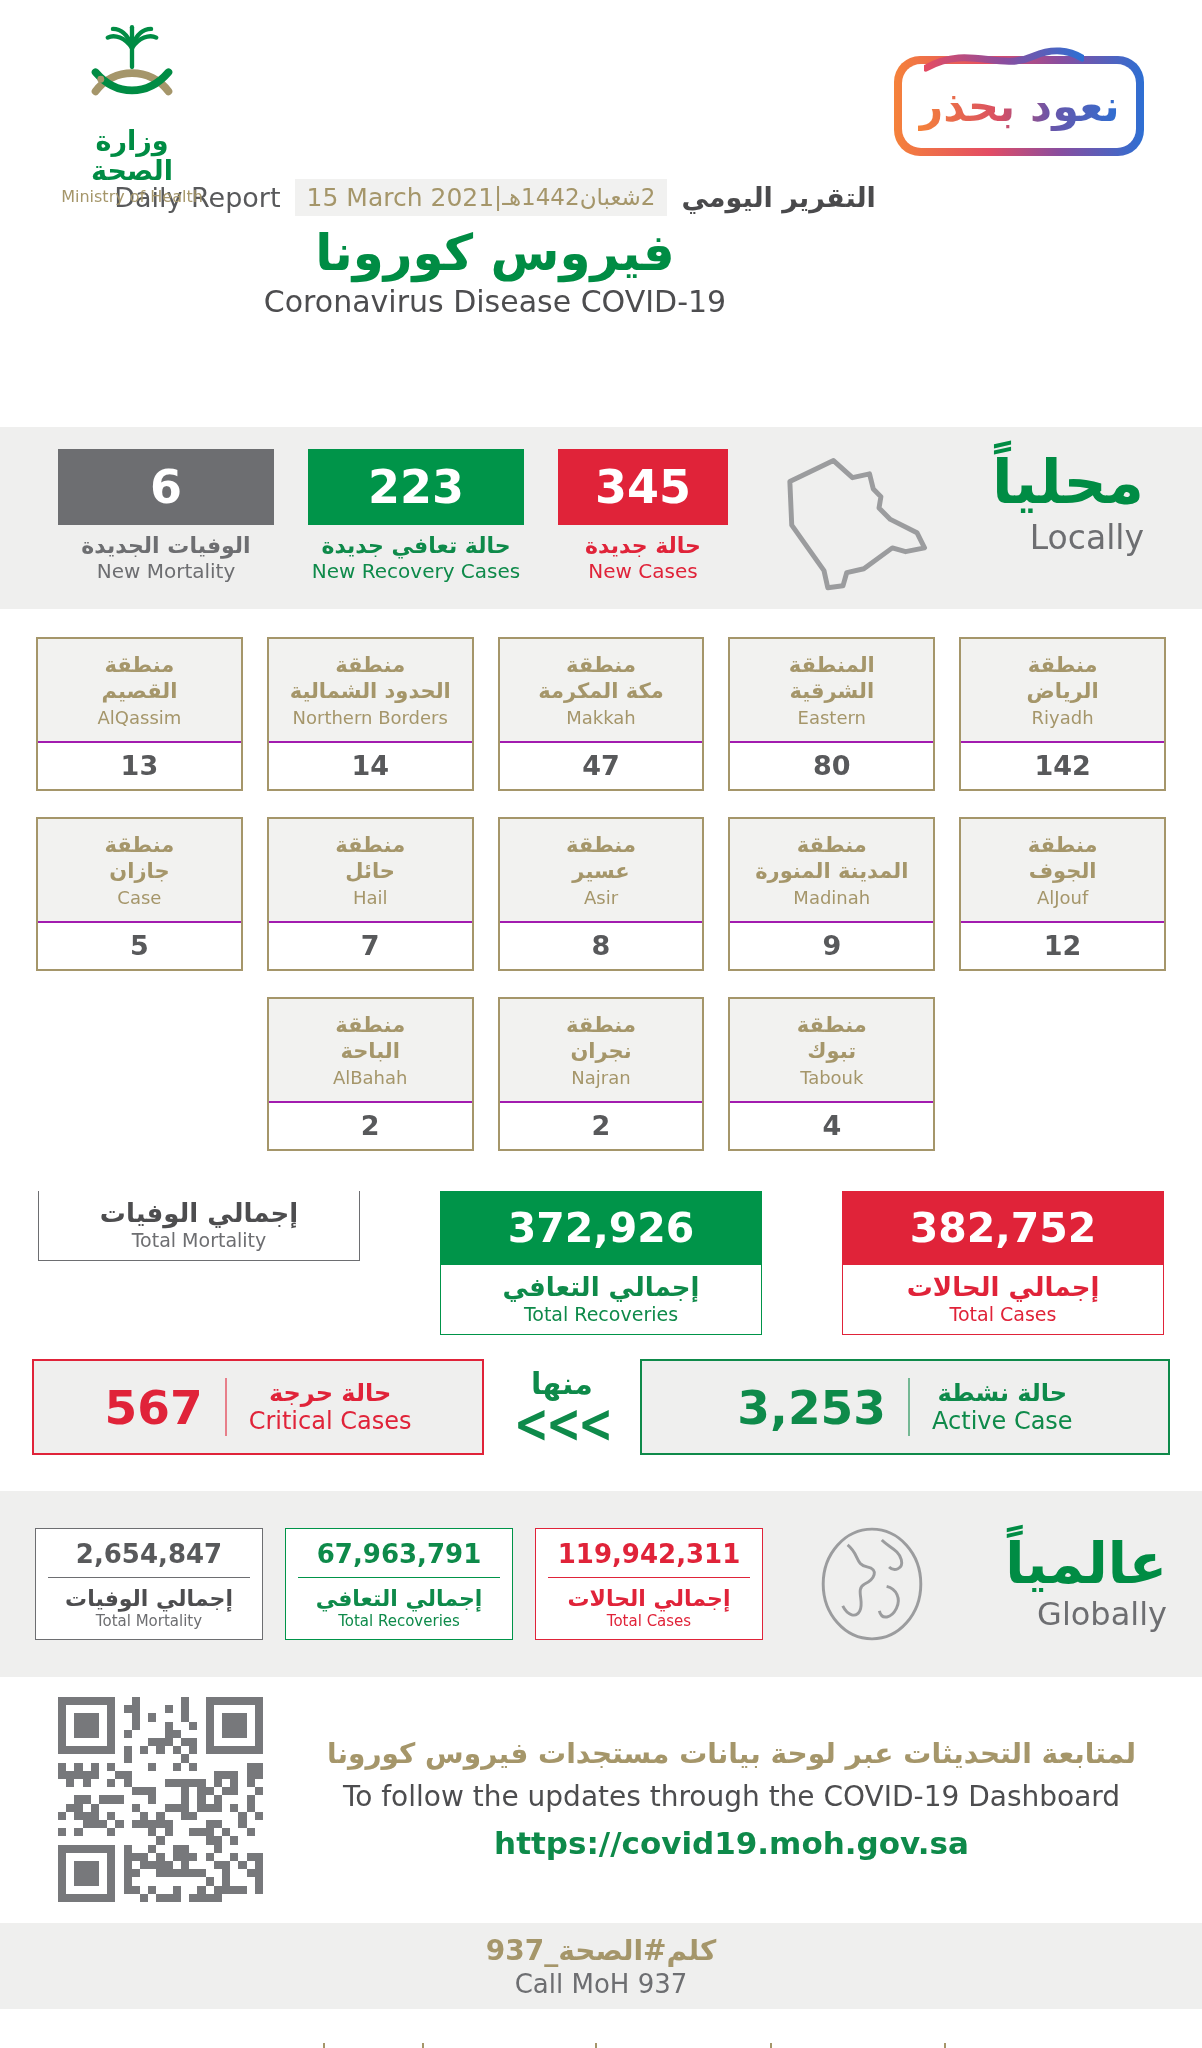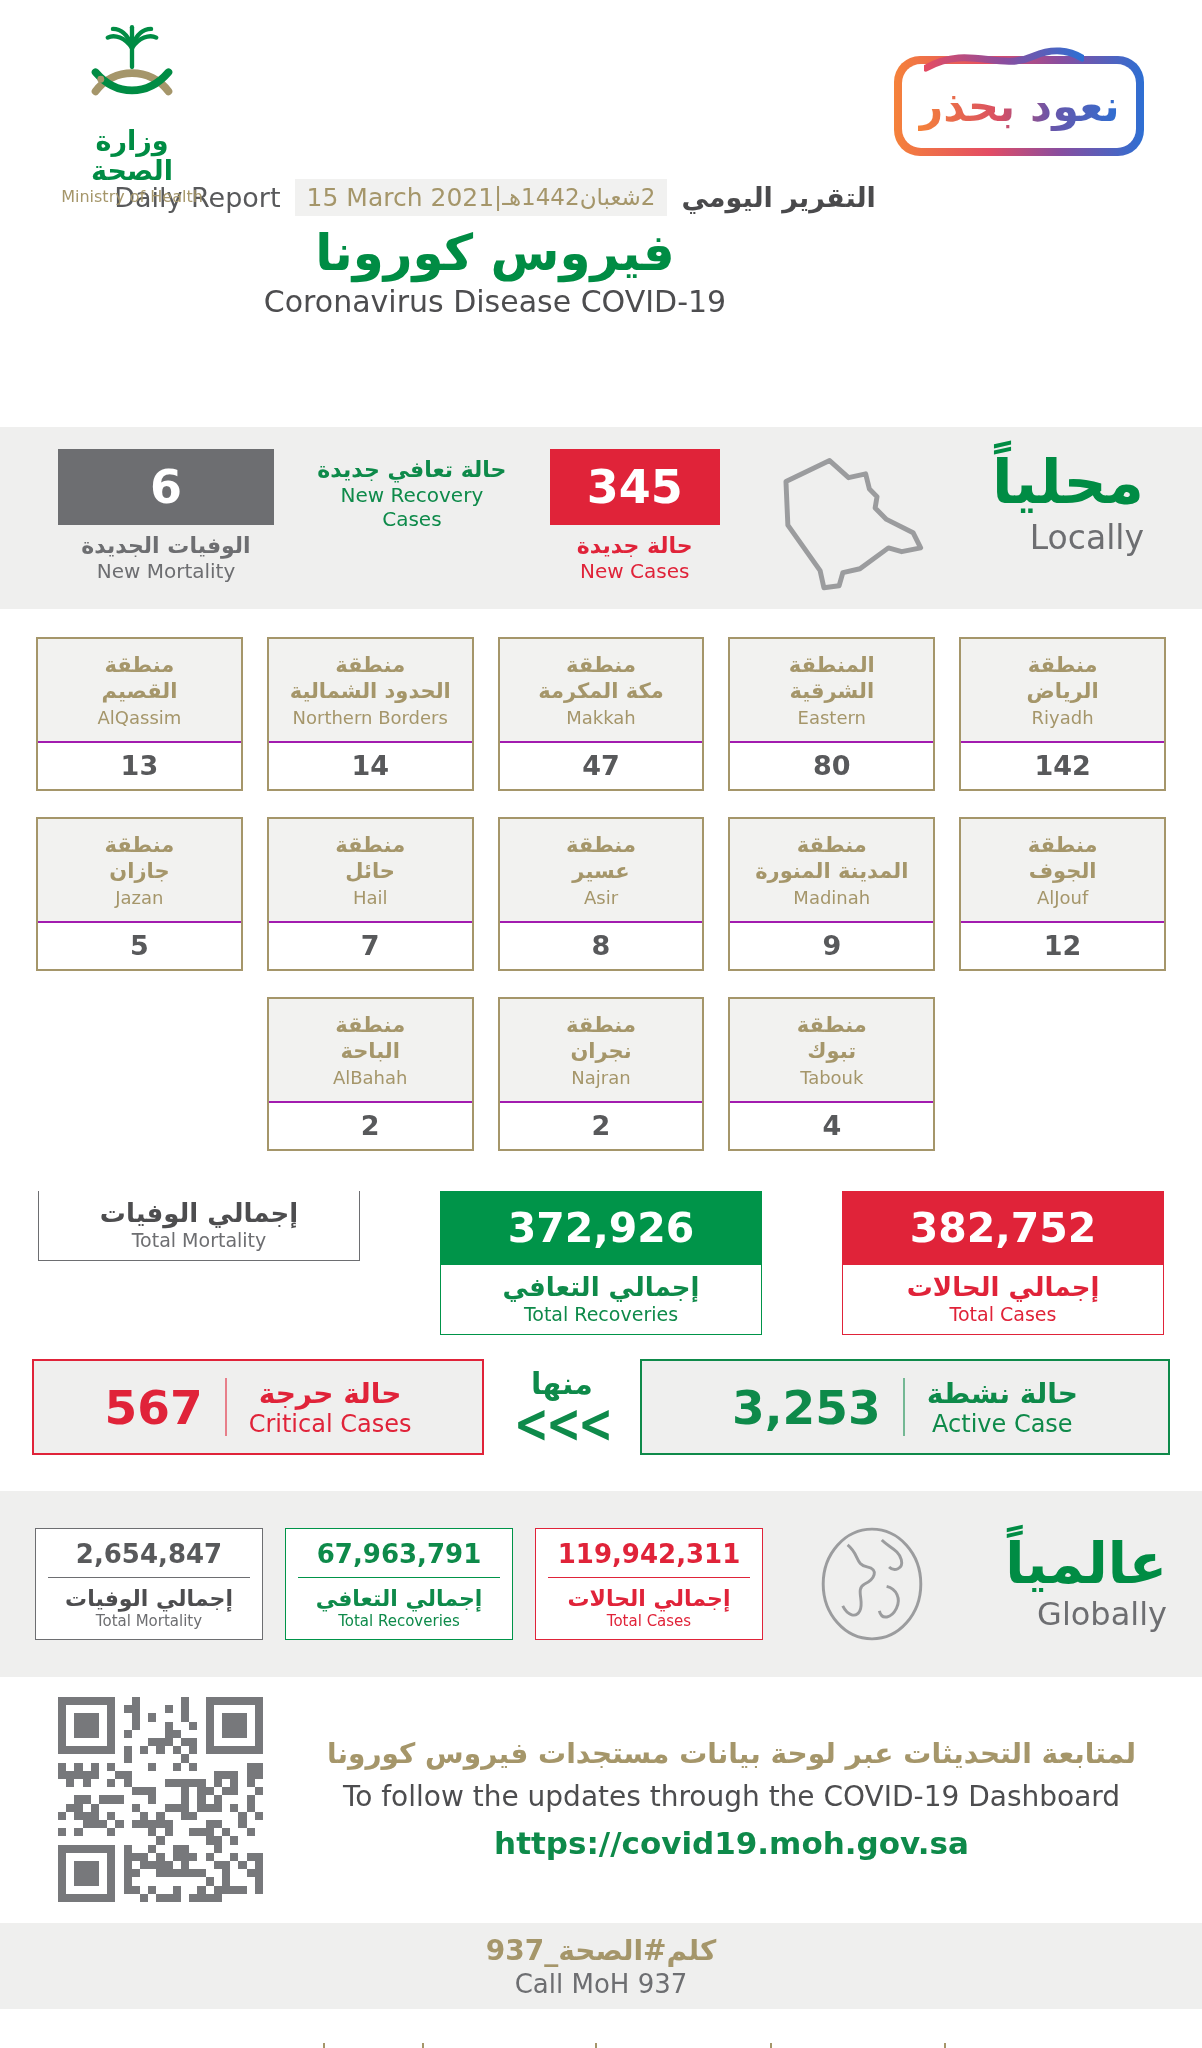--- a/index.html
+++ b/index.html
@@ -67,21 +67,21 @@
   .total-ar{ font-size:26px; font-weight:bold; direction:rtl; }
   .total-en{ font-size:19px; margin-top:1px; }
   
   .breakdown{ display:flex; align-items:center; margin:24px 32px 0 32px; }
   .pill-box{ height:96px; background:#EFEFEE; display:flex; align-items:center; justify-content:center; gap:22px; }
   .critical-box{ width:452px; border:2px solid #E02339; color:#E02339; }
   .active-box{ width:530px; border:2px solid #0E8A4A; color:#0E8A4A; }
   .pill-value{ font-size:47px; font-weight:bold; }
   .pill-divider{ width:2px; height:58px; opacity:.55; background:currentColor; }
   .pill-labels{ text-align:center; }
-  .pill-ar{ font-size:28px; font-weight:bold; direction:rtl; }
+  .pill-ar{ font-size:24px; font-weight:bold; direction:rtl; }
   .pill-en{ font-size:24px; }
   .ofwhich{ flex:1; text-align:center; color:#0E8A4A; }
   .ofwhich-ar{ font-size:30px; font-weight:bold; direction:rtl; }
   .chevrons{ font-size:42px; font-weight:bold; letter-spacing:-3px; transform:scaleY(1.25);
     display:inline-block; margin-top:-2px; }
   
   .globally-band{ margin-top:36px; height:186px; display:flex; align-items:center;
     padding:0 35px; gap:22px; }
   .global-card{ width:228px; background:#fff; text-align:center; padding:10px 6px 9px; border:1.5px solid; }
   .global-value{ font-size:26px; font-weight:bold; }
@@ -174,20 +174,21 @@
     <div class="main-title-en">Coronavirus Disease COVID-19</div>
   </div>
 
   <div class="band locally-band">
     <div class="stat">
       <div class="stat-box" style="width:216px;background:#6D6E71;">6</div>
       <div class="stat-ar" style="color:#6D6E71;">الوفيات الجديدة</div>
       <div class="stat-en" style="color:#6D6E71;">New Mortality</div>
     </div>
     <div class="stat">
+      <div class="stat-box" style="width:216px;background:#009449;">223</div>
       <div class="stat-ar" style="color:#0E8A4A;">حالة تعافي جديدة</div>
       <div class="stat-en" style="color:#0E8A4A;">New Recovery Cases</div>
     </div>
     <div class="stat">
       <div class="stat-box" style="width:170px;background:#E02339;">345</div>
       <div class="stat-ar" style="color:#E02339;">حالة جديدة</div>
       <div class="stat-en" style="color:#E02339;">New Cases</div>
     </div>
     <svg width="205" height="148" viewBox="0 0 100 78" style="margin-top:4px;">
       <path d="M13,15 L36,4 L46,13 L55,11 L57,19 L61,23 L60,29 L66,35 L80,42 L84,50 L74,52 L67,50 L52,61 L43,63 L41,70 L33,71 L31,62 L14,38 Z" fill="none" stroke="#9B9C9E" stroke-width="2.6" stroke-linejoin="round"></path>
@@ -239,21 +240,21 @@
         <div class="region-en">Riyadh</div>
       </div>
       <div class="region-value">142</div>
     </div>
       </div>
     <div class="regions-row">
         <div class="region-card">
       <div class="region-head">
         <div class="region-ar">منطقة
 جازان</div>
-        <div class="region-en">Jazan</div>
+        <div class="region-en">Case</div>
       </div>
       <div class="region-value">5</div>
     </div>
         <div class="region-card">
       <div class="region-head">
         <div class="region-ar">منطقة
 حائل</div>
         <div class="region-en">Hail</div>
       </div>
       <div class="region-value">7</div>

